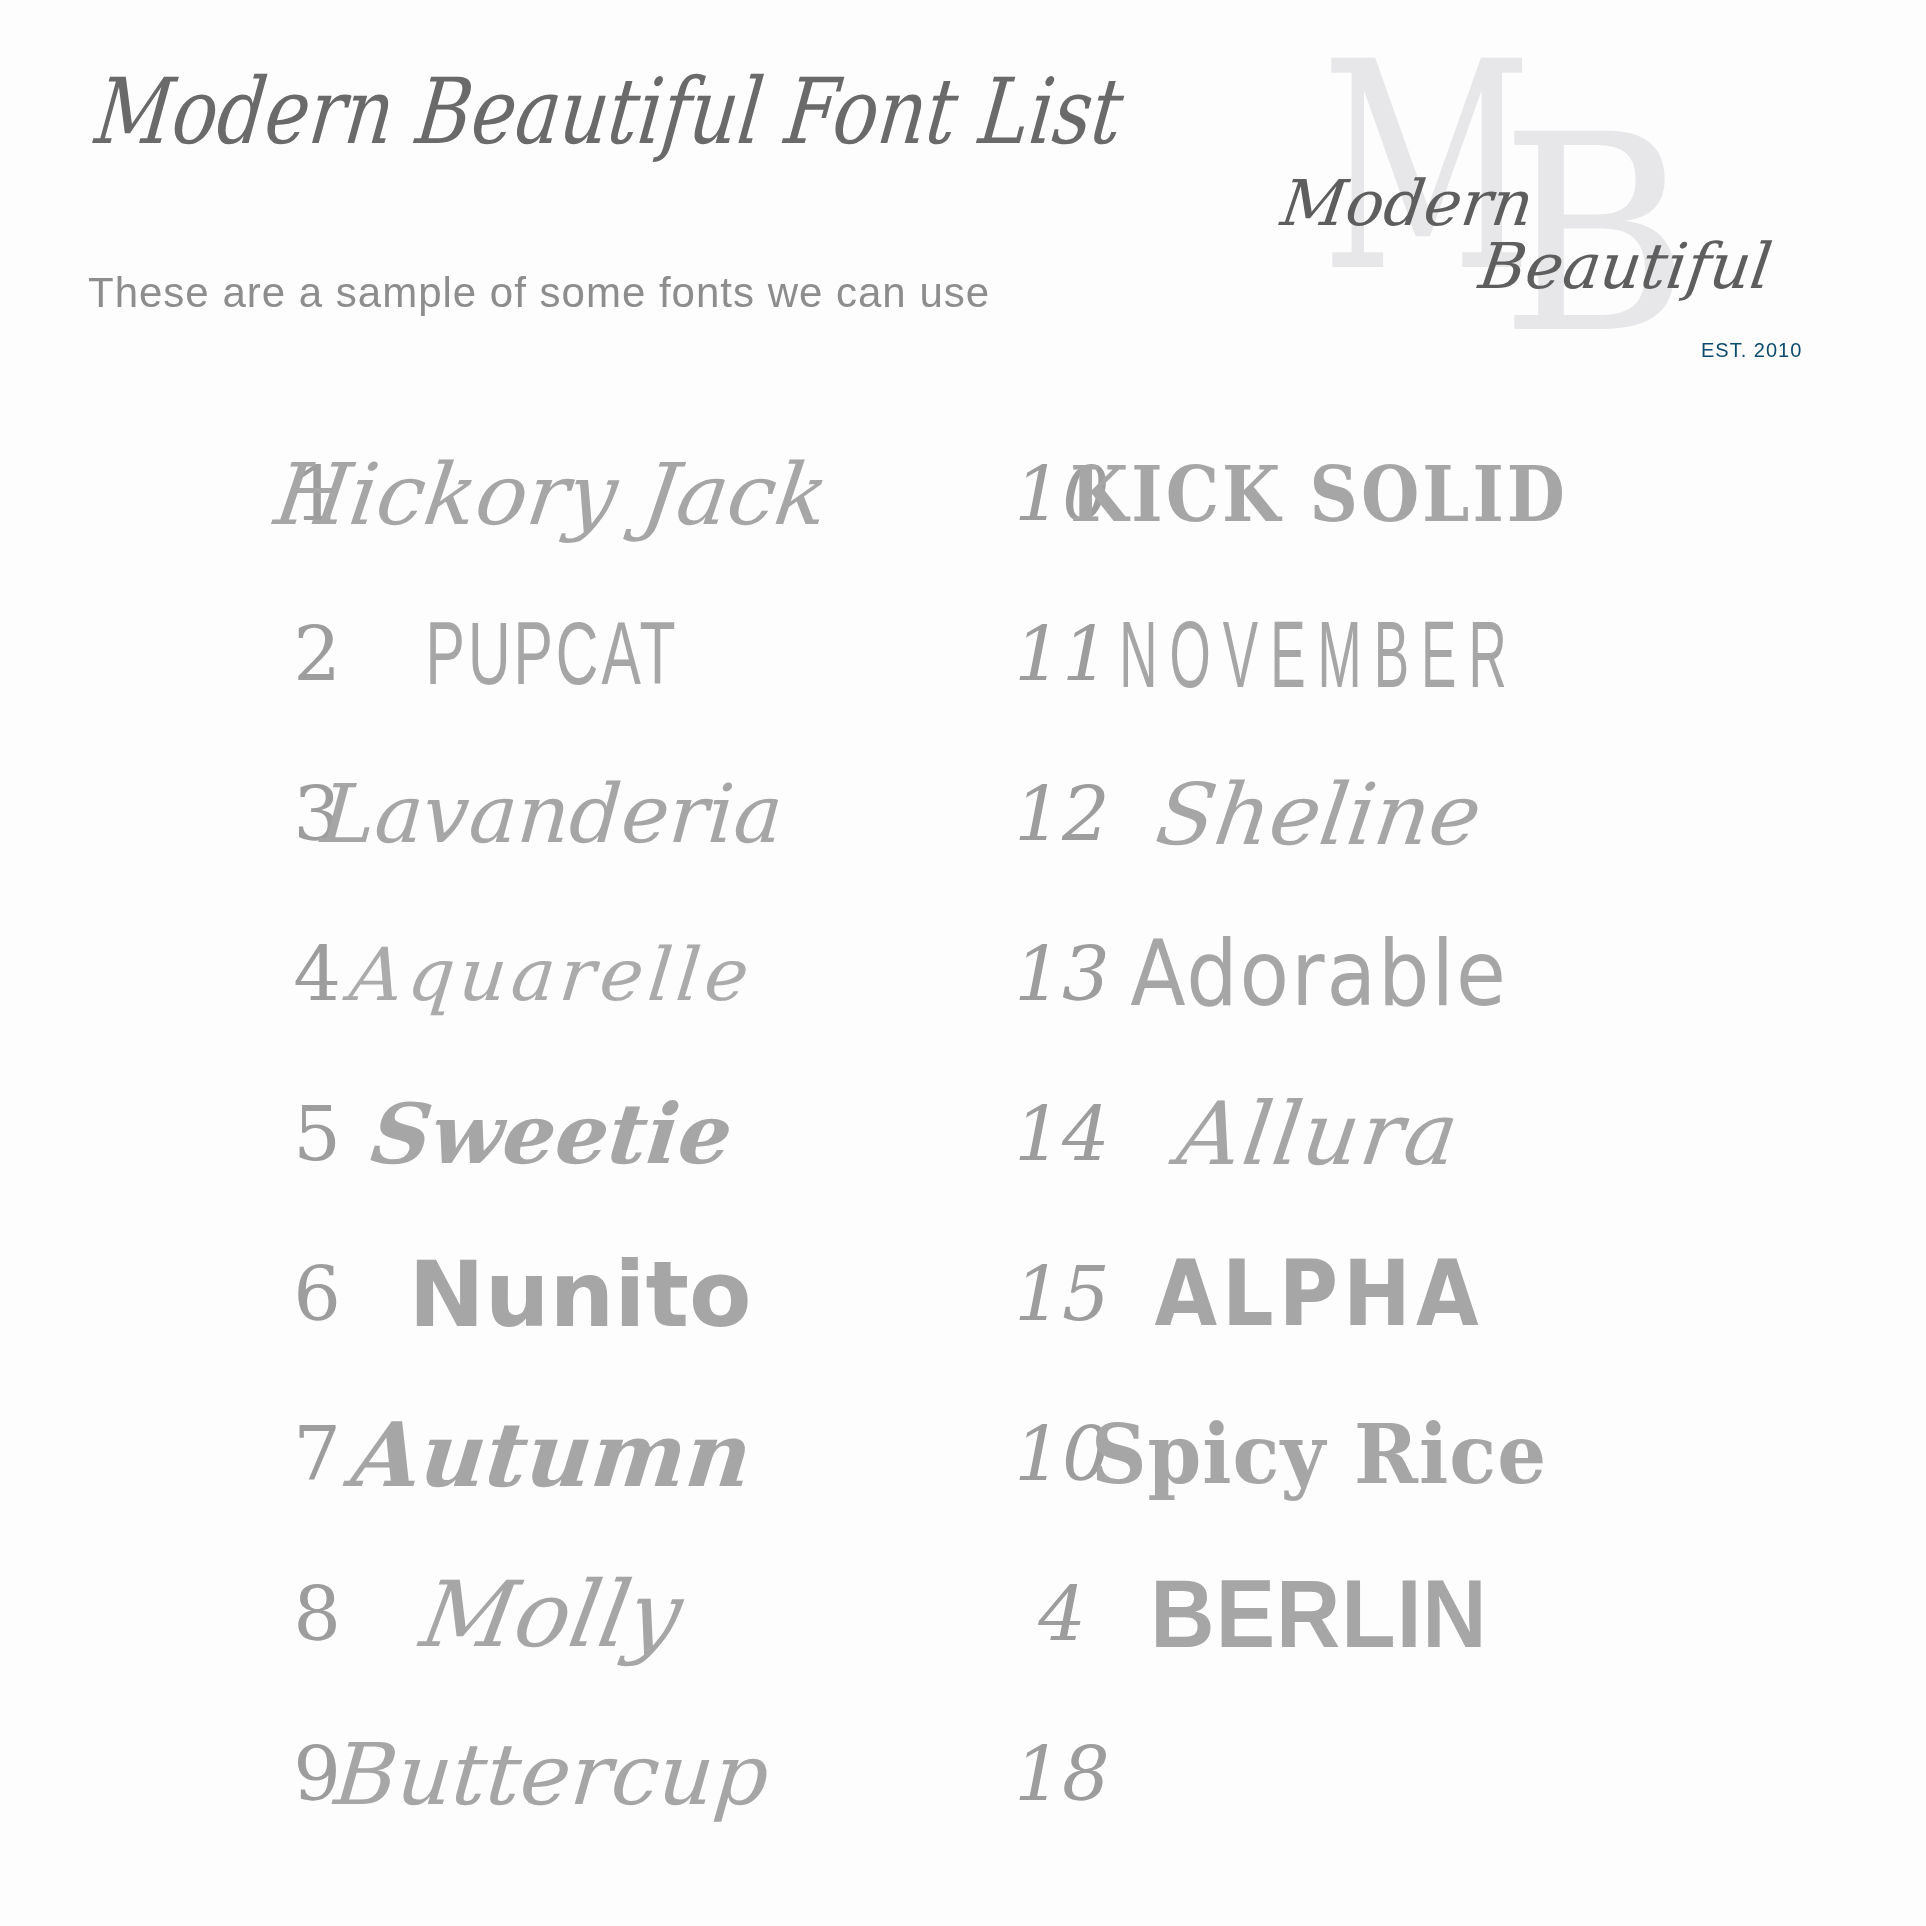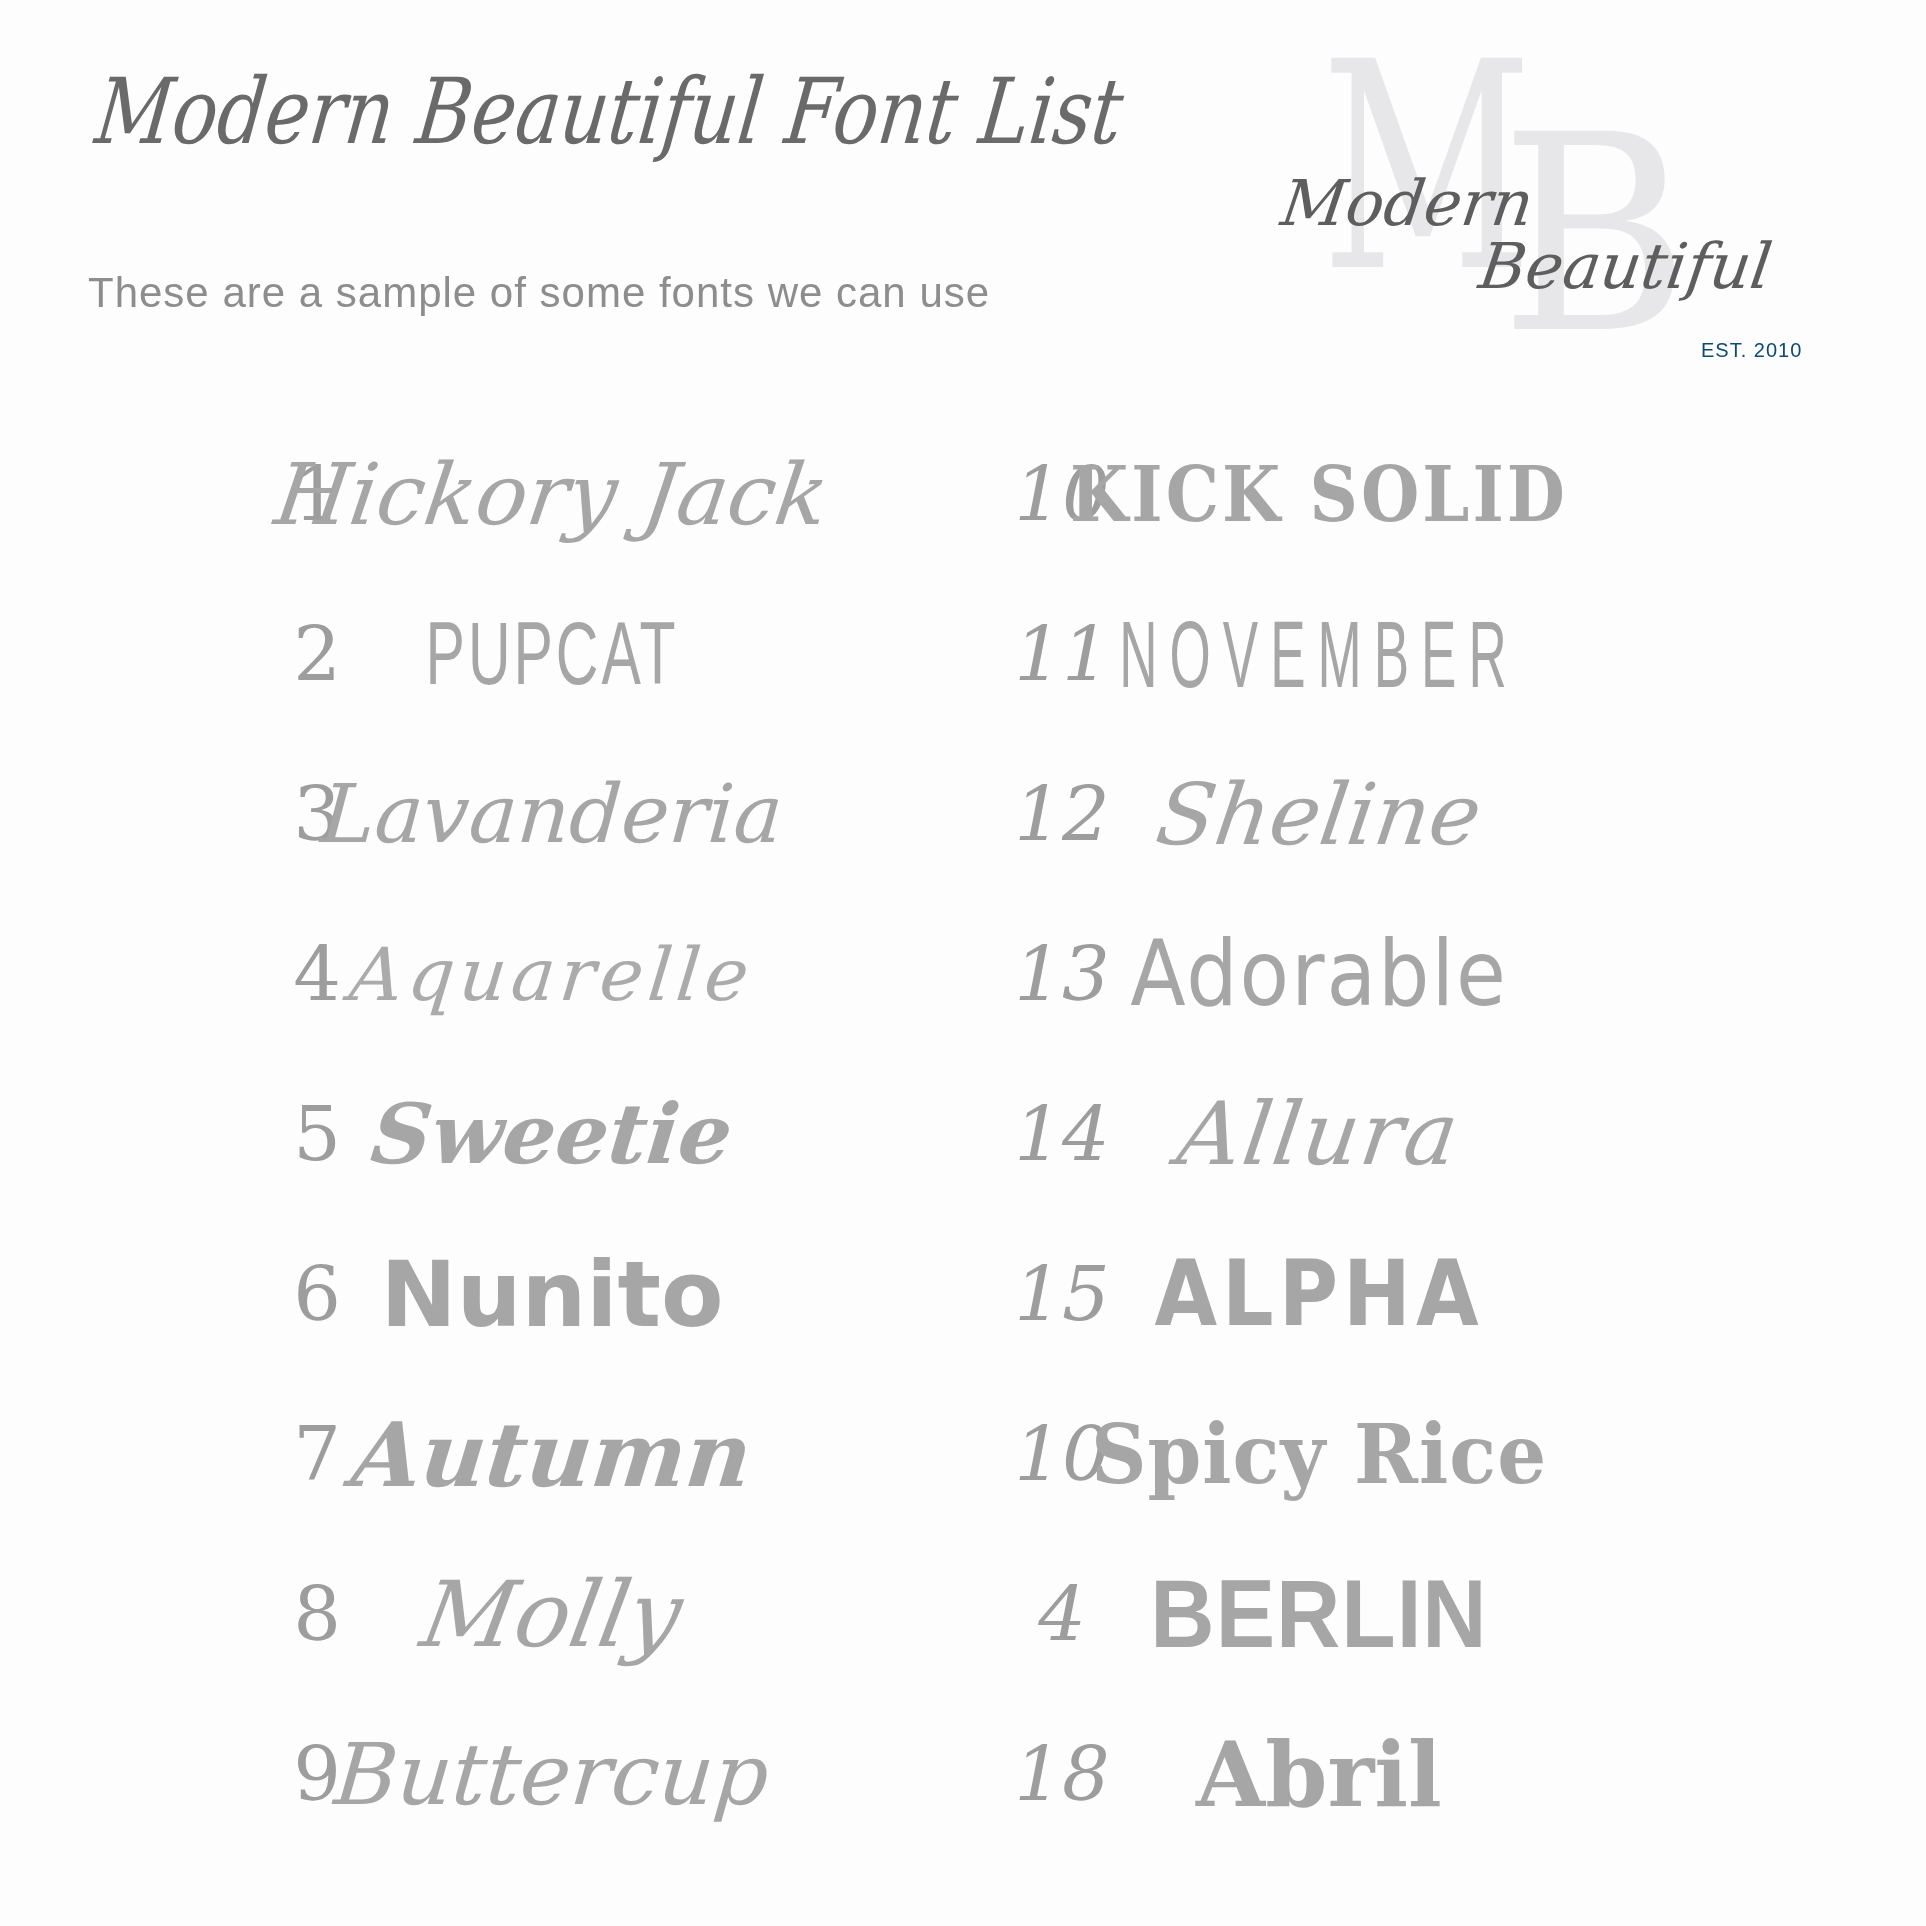--- a/index.html
+++ b/index.html
@@ -60,21 +60,21 @@
     color:#a6a6a6;white-space:nowrap;
   }
   .sl{left:552px;}
   .sr{left:1319px;}
   
   .fs1 {font:italic 85px "DejaVu Serif",serif;transform:translate(-50%,-50%) skewX(-8deg);}
   .fs2 {font:59px "Liberation Sans",sans-serif;letter-spacing:3px;transform:translate(-50%,-50%) scaleY(1.5);}
   .fs3 {font:italic 81px "DejaVu Serif",serif;transform:translate(-50%,-50%) skewX(-4deg);}
   .fs4 {font:italic 73px "DejaVu Serif",serif;letter-spacing:5px;color:#ababab;transform:translate(-50%,-50%) skewX(-6deg);}
   .fs5 {font:italic 700 83px "DejaVu Serif",serif;transform:translate(-50%,-50%) skewX(-6deg);}
-  .fs6 {font:700 91px "DejaVu Sans",sans-serif;}
+  .fs6 {font:700 91px "DejaVu Sans",sans-serif;margin-left:28px;}
   .fs7 {font:italic 700 89px "DejaVu Serif",serif;transform:translate(-50%,-50%) skewX(-6deg);}
   .fs8 {font:italic 91px "DejaVu Serif",serif;transform:translate(-50%,-50%) skewX(-10deg);}
   .fs9 {font:italic 85px "DejaVu Serif",serif;transform:translate(-50%,-50%) skewX(-5deg);}
   .fs10{font:700 67px "DejaVu Serif",serif;letter-spacing:3px;transform:translate(-50%,-50%) scaleY(1.15);}
   .fs11{font:53px "Liberation Sans",sans-serif;letter-spacing:12px;transform:translate(-50%,-50%) scaleY(1.8);}
   .fs12{font:italic 85px "DejaVu Serif",serif;transform:translate(-50%,-50%) skewX(-8deg);}
   .fs13{font:81px "DejaVu Sans",sans-serif;letter-spacing:2px;transform:translate(-50%,-50%) scaleY(1.12);}
   .fs14{font:italic 87px "DejaVu Serif",serif;letter-spacing:2px;transform:translate(-50%,-50%) skewX(-8deg);}
   .fs15{font:800 81px "DejaVu Sans",sans-serif;letter-spacing:5px;transform:translate(-50%,-50%) scaleY(1.12);}
   .fs16{font:700 77px "DejaVu Serif",serif;letter-spacing:1px;transform:translate(-50%,-50%) scaleY(1.08);}
@@ -152,18 +152,17 @@
       <span class="num nl">8</span>
       <span class="sample sl fs8">Molly</span>
       <span class="num nr">4</span>
       <span class="sample sr fs17">BERLIN</span>
     </div>
 
     <div class="row">
       <span class="num nl">9</span>
       <span class="sample sl fs9">Buttercup</span>
       <span class="num nr">18</span>
-      <span class="sample sr fs18">Abril</span>
     </div>
 
   </div>
 </div>
 
 
 </body></html>

